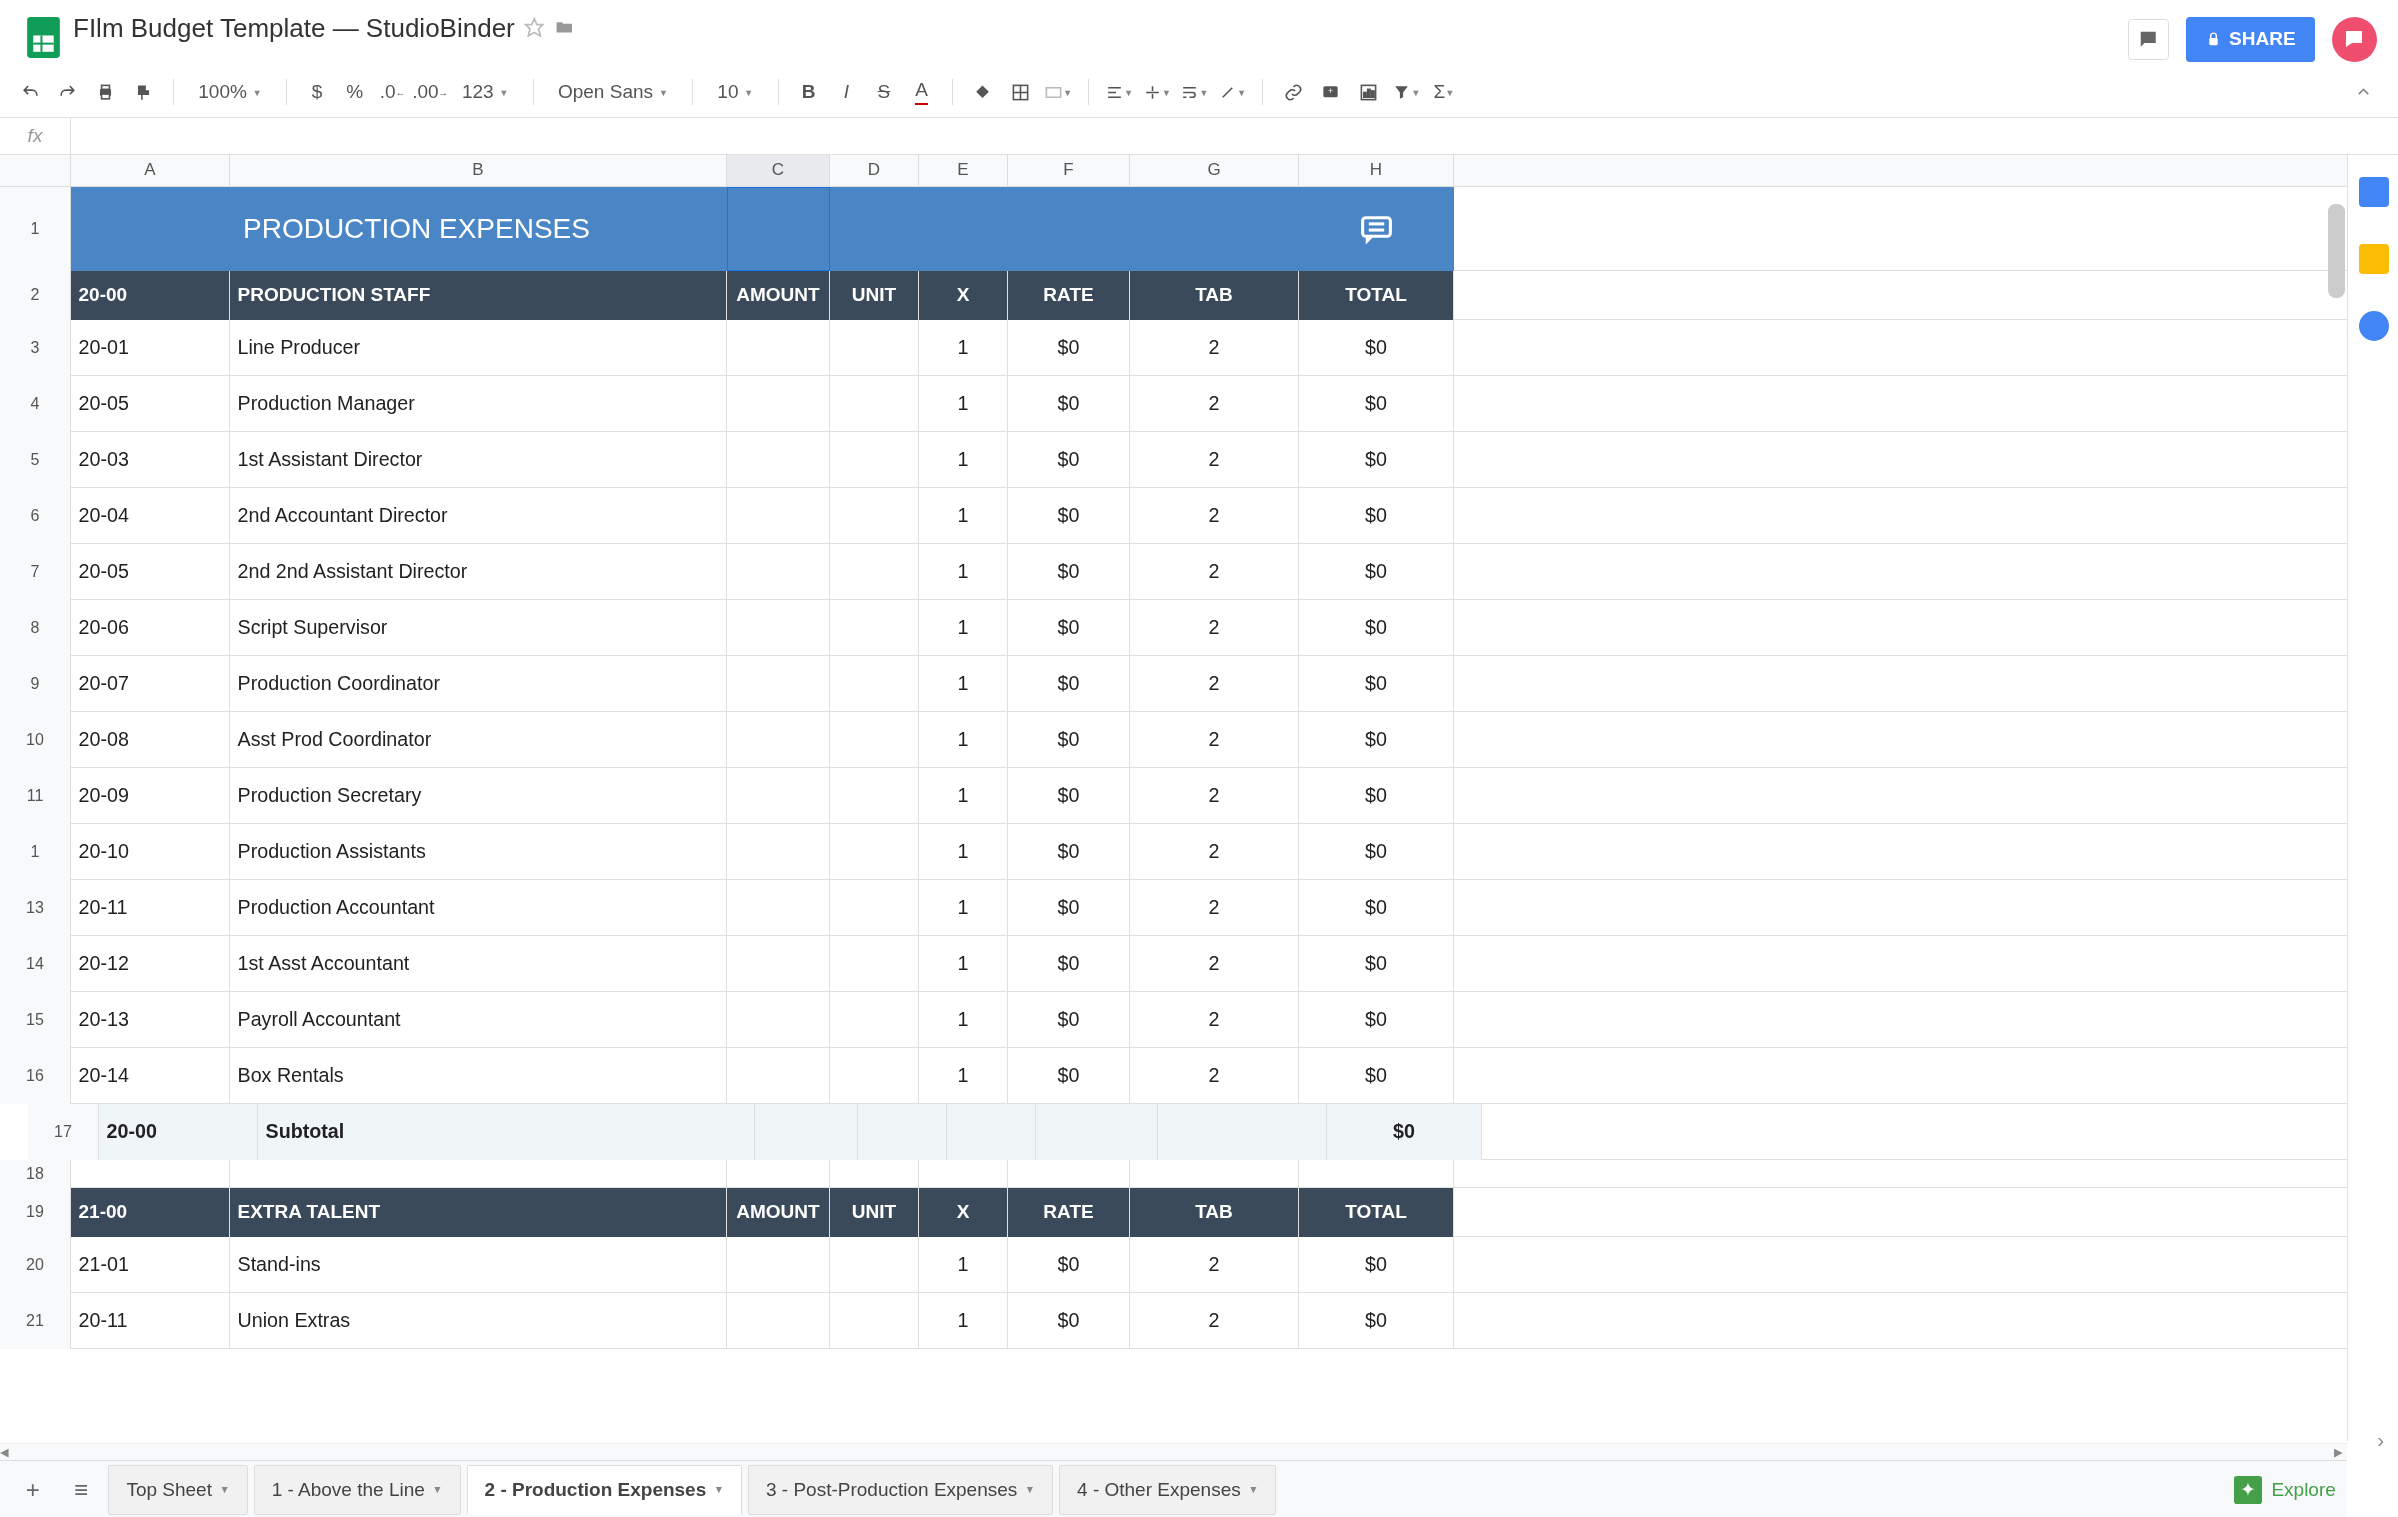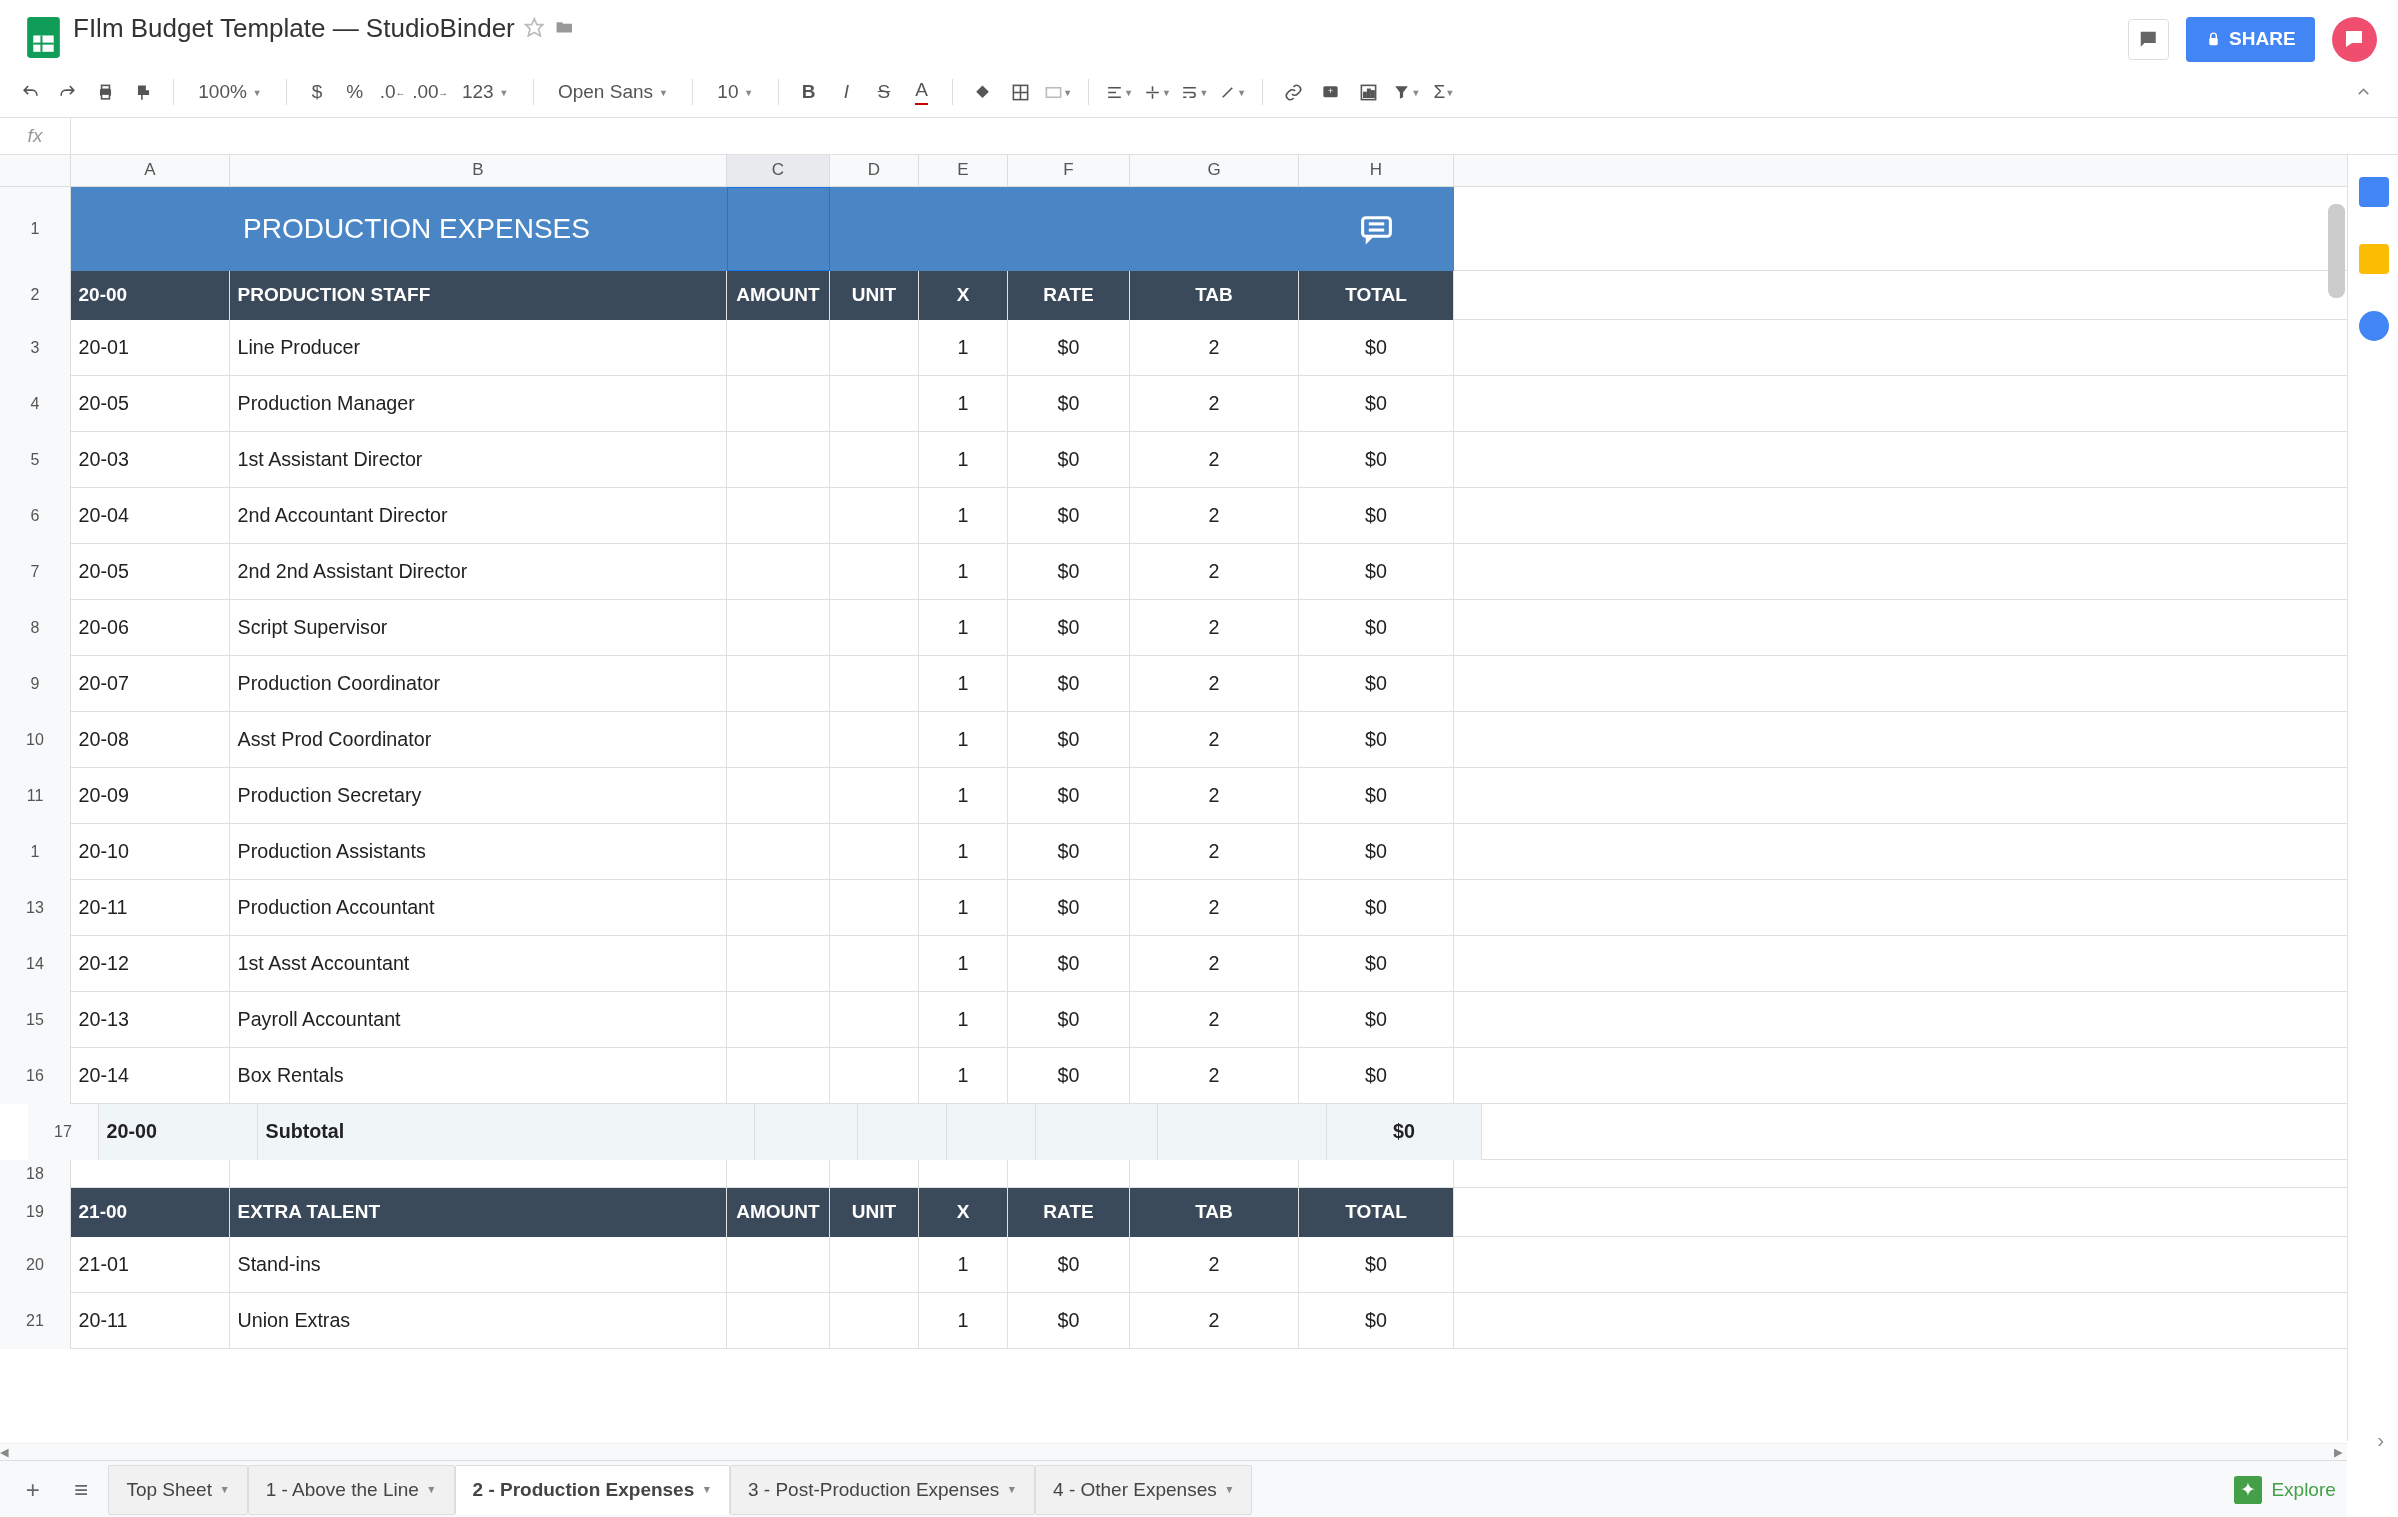--- a/index.html
+++ b/index.html
@@ -567,21 +567,21 @@
 <div class="v-scroll"></div>
 
 <div class="hscroll-track">
   <div class="hscroll-thumb-l">◀</div>
   <div class="hscroll-thumb-r">▶</div>
 </div>
 
 <div class="sheet-bar">
   <div class="sheet-add">+</div>
   <div class="sheet-all">≡</div>
-  <div id="sheets" style="display:flex;gap:0">
+  <div id="sheets" style="display:flex;gap:6px">
       <div class="sheet-tab">
         <span>Top Sheet</span>
         <span class="sheet-caret">▼</span>
       </div>
       <div class="sheet-tab">
         <span>1 - Above the Line</span>
         <span class="sheet-caret">▼</span>
       </div>
       <div class="sheet-tab active">
         <span>2 - Production Expenses</span>

